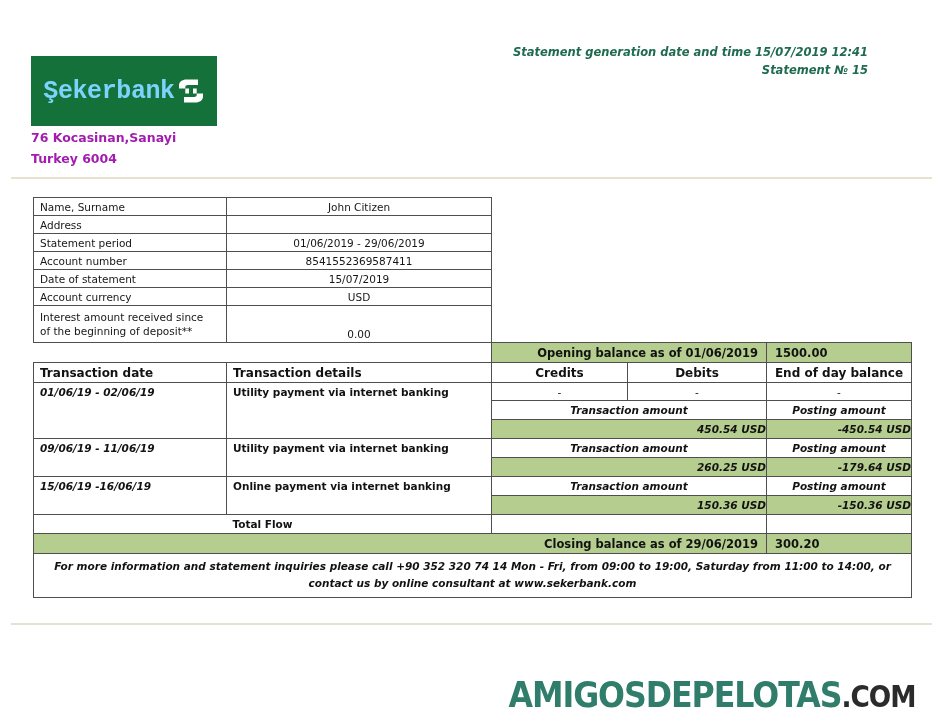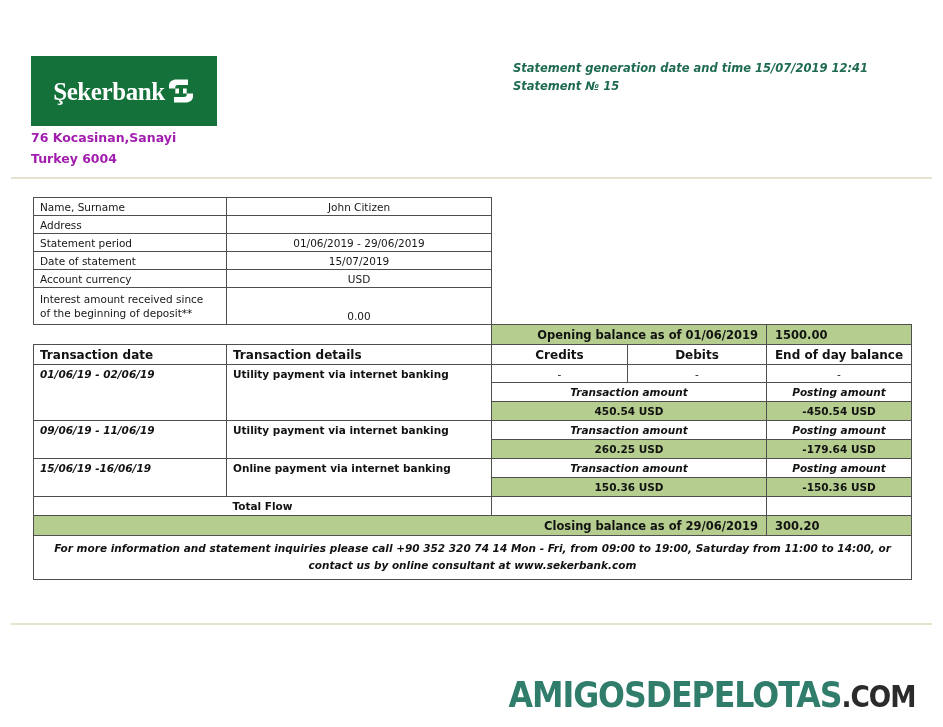--- a/index.html
+++ b/index.html
@@ -26,39 +26,39 @@
     left: 31px;
     top: 56px;
     width: 186px;
     height: 70px;
     background: #14713a;
     display: flex;
     align-items: center;
     justify-content: center;
   }
   .logo-wordmark {
-    font-family: Liberation Serif, serif;
+    font-family: Liberation Mono, monospace;
     font-weight: bold;
     font-size: 25px;
-    color: #ffffff;
+    color: #7dd3fc;
     letter-spacing: -0.4px;
     line-height: 1;
     margin-right: 2px;
   }
   .logo-mark {
     width: 28px;
     height: 26px;
     flex: 0 0 auto;
   }
 
   .stmt-meta {
     position: absolute;
     right: 75px;
-    top: 60px;
-    text-align: left;
+    top: 44px;
+    text-align: right;
     font-family: "DejaVu Sans", sans-serif;
     font-style: italic;
     font-weight: bold;
     font-size: 11.5px;
     color: #1f6b4f;
     line-height: 1.55;
   }
 
   .bank-address {
     position: absolute;
@@ -197,21 +197,22 @@
     height: 17px;
   }
   .amt-label {
     text-align: center;
     font-style: italic;
     font-weight: bold;
     font-size: 11.5px;
     height: 18px;
   }
   .amt-value {
-    text-align: center;
+    text-align: right;
+    font-style: italic;
     font-weight: bold;
     font-size: 11.5px;
     height: 18px;
     margin-top: 28px;
   }
 
   .total-flow {
     text-align: center;
     font-weight: bold;
     font-size: 11.5px;
@@ -302,20 +303,24 @@
       </tr>
       <tr>
         <td class="info-label">Address</td>
         <td class="info-value"></td>
       </tr>
       <tr>
         <td class="info-label">Statement period</td>
         <td class="info-value">01/06/2019 - 29/06/2019</td>
       </tr>
       <tr>
+        <td class="info-label"> Account number</td>
+        <td class="info-value">8541552369587411</td>
+      </tr>
+      <tr>
         <td class="info-label">Date of statement</td>
         <td class="info-value">15/07/2019</td>
       </tr>
       <tr>
         <td class="info-label">Account currency</td>
         <td class="info-value">USD</td>
       </tr>
       <tr class="tall">
         <td class="info-label-2line">
           <div>Interest amount received since</div>

